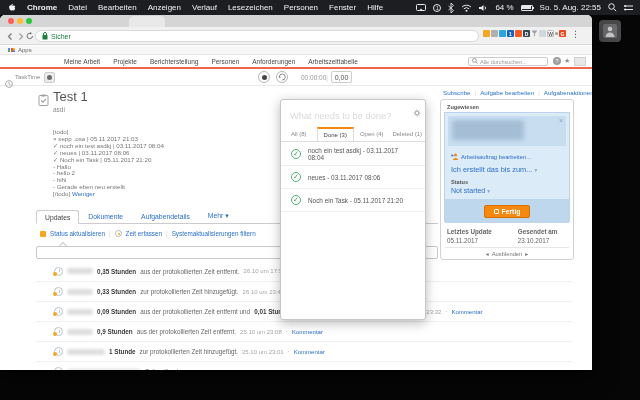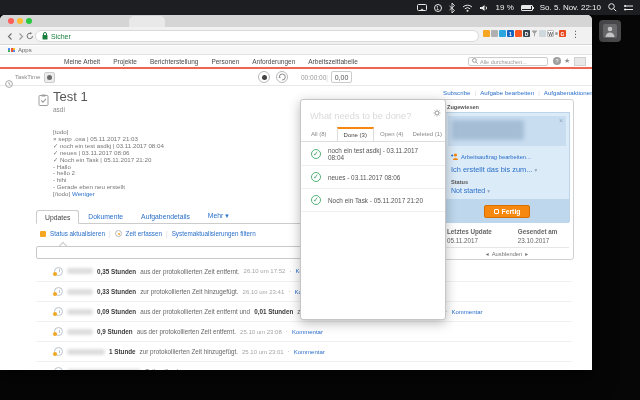--- a/index.html
+++ b/index.html
@@ -108,21 +108,21 @@
     font-weight:bold;display:flex;align-items:center;justify-content:center;gap:3px;cursor:pointer}
   .donebtn i{width:5px;height:5px;border:1px solid #fff;border-radius:1px;background:transparent}
   .sdates{position:absolute;left:6px;top:128px;display:flex;gap:26px;font-size:5.6px;color:#555}
   .sdates b{display:block;margin-bottom:2px}
   .sdates span{font-size:6.3px;color:#666}
   .sdivider{position:absolute;left:4px;top:147px;width:124px;border-top:1px solid #e6e6e6}
   .hidebar{position:absolute;left:0;top:148px;width:132px;height:12px;display:flex;align-items:center;justify-content:center;
     gap:3px;font-size:5.8px;color:#777;cursor:pointer}
 
   
-  .popup{position:absolute;left:300px;top:44px;width:146px;height:221px;background:#fff;border:1px solid #c6c6c6;border-radius:3px;
+  .popup{position:absolute;left:280px;top:44px;width:146px;height:221px;background:#fff;border:1px solid #c6c6c6;border-radius:3px;
     box-shadow:0 3px 12px rgba(0,0,0,.28);z-index:20}
   .pop-gear{position:absolute;right:4px;top:3px}
   .pop-title{position:absolute;left:9px;top:11px;font-size:9.3px;color:#d9d9d9}
   .pop-tabs{position:absolute;left:0;top:27px;width:100%;height:15px;border-bottom:1px solid #ddd;display:flex;
     align-items:stretch;font-size:6px;color:#8a8a8a}
   .ptab{flex:1;display:flex;align-items:center;justify-content:center;cursor:pointer}
   .ptab.active{color:#444;border-top:2px solid #f6870f;border-left:1px solid #ddd;border-right:1px solid #ddd;background:#fff}
   .pop-item{position:absolute;left:0;width:100%;height:23px;border-bottom:1px solid #efefef;display:flex;align-items:center;
     gap:7px;padding:0 10px;font-size:6.4px;color:#555}
   .gcheck{width:10px;height:10px;border:1px solid #53b178;border-radius:50%;color:#3f9c63;font-size:7px;
@@ -131,20 +131,36 @@
   
   .dsk-avatar{position:absolute;left:599px;top:20px;width:22px;height:22px;background:#4a4a4d;border-radius:4px;
     display:flex;align-items:center;justify-content:center;z-index:5}
 </style>
 </head>
 <body>
 
 <div class="screen">
 
   <div class="menubar">
+    <div class="mb-left">
+      <span>
+        <svg width="9" height="10" viewBox="0 0 9 10">
+            <path fill="#f2f2f2" d="M4.6 2.6c.5-.7 1.3-.8 1.3-.8s.1.8-.4 1.4c-.5.7-1.2.7-1.2.7s-.2-.7.3-1.3zM4.7 4c.7 0 1.2-.5 2-.5.4 0 1.2.2 1.6.9-.9.6-.8 1.6-.1 2.2-.3.8-.9 1.9-1.6 1.9-.5 0-.7-.3-1.3-.3s-.8.3-1.3.3c-.8 0-1.9-1.9-1.9-3.2 0-1.4 1-2 1.8-2 .5 0 .8.7 .8.7z"></path>
+          </svg>
+      </span>
+      <span class="mb-item bold">Chrome</span>
+      <span class="mb-item">Datei</span>
+      <span class="mb-item">Bearbeiten</span>
+      <span class="mb-item">Anzeigen</span>
+      <span class="mb-item">Verlauf</span>
+      <span class="mb-item">Lesezeichen</span>
+      <span class="mb-item">Personen</span>
+      <span class="mb-item">Fenster</span>
+      <span class="mb-item">Hilfe</span>
+    </div>
     <div class="mb-right">
       <span>
         <svg width="10" height="8" viewBox="0 0 10 8">
             <rect x="0.5" y="0.5" width="9" height="6" rx="1" fill="none" stroke="#e8e8e8"></rect>
             <path d="M3 6.5 L5 4.5 L7 6.5 Z" fill="#e8e8e8"></path>
           </svg>
       </span>
       <span style="width:8px;height:8px;border:1px solid #e8e8e8;border-radius:50%;display:flex;align-items:center;justify-content:center;font-size:5px;">1</span>
       <span>
         <svg width="6" height="10" viewBox="0 0 6 10">
@@ -157,25 +173,25 @@
             <path d="M2.8 4.8 A4 4 0 0 1 8.2 4.8" stroke="#e8e8e8" fill="none"></path>
             <circle cx="5.5" cy="6.8" r="1" fill="#e8e8e8"></circle>
           </svg>
       </span>
       <span>
         <svg width="9" height="8" viewBox="0 0 9 8">
             <path d="M0 3 L2 3 L4.5 1 L4.5 7 L2 5 L0 5 Z" fill="#e8e8e8"></path>
             <path d="M6 2.5 A2.5 2.5 0 0 1 6 5.5" stroke="#e8e8e8" fill="none"></path>
           </svg>
       </span>
-      <span class="mb-item">19 %</span>
+      <span class="mb-item">64 %</span>
       <span class="battery">
           <i></i>
         </span>
-      <span class="mb-item">So. 5. Nov.  22:10</span>
+      <span class="mb-item">So. 5. Aug.  22:55</span>
       <span>
         <svg width="9" height="9" viewBox="0 0 9 9">
             <circle cx="3.5" cy="3.5" r="2.8" stroke="#e8e8e8" fill="none"></circle>
             <line x1="5.7" y1="5.7" x2="8.2" y2="8.2" stroke="#e8e8e8"></line>
           </svg>
       </span>
       <span>
         <svg width="9" height="8" viewBox="0 0 9 8">
             <line x1="0" y1="2" x2="9" y2="2" stroke="#e8e8e8"></line>
             <line x1="0" y1="5.5" x2="9" y2="5.5" stroke="#e8e8e8"></line>

